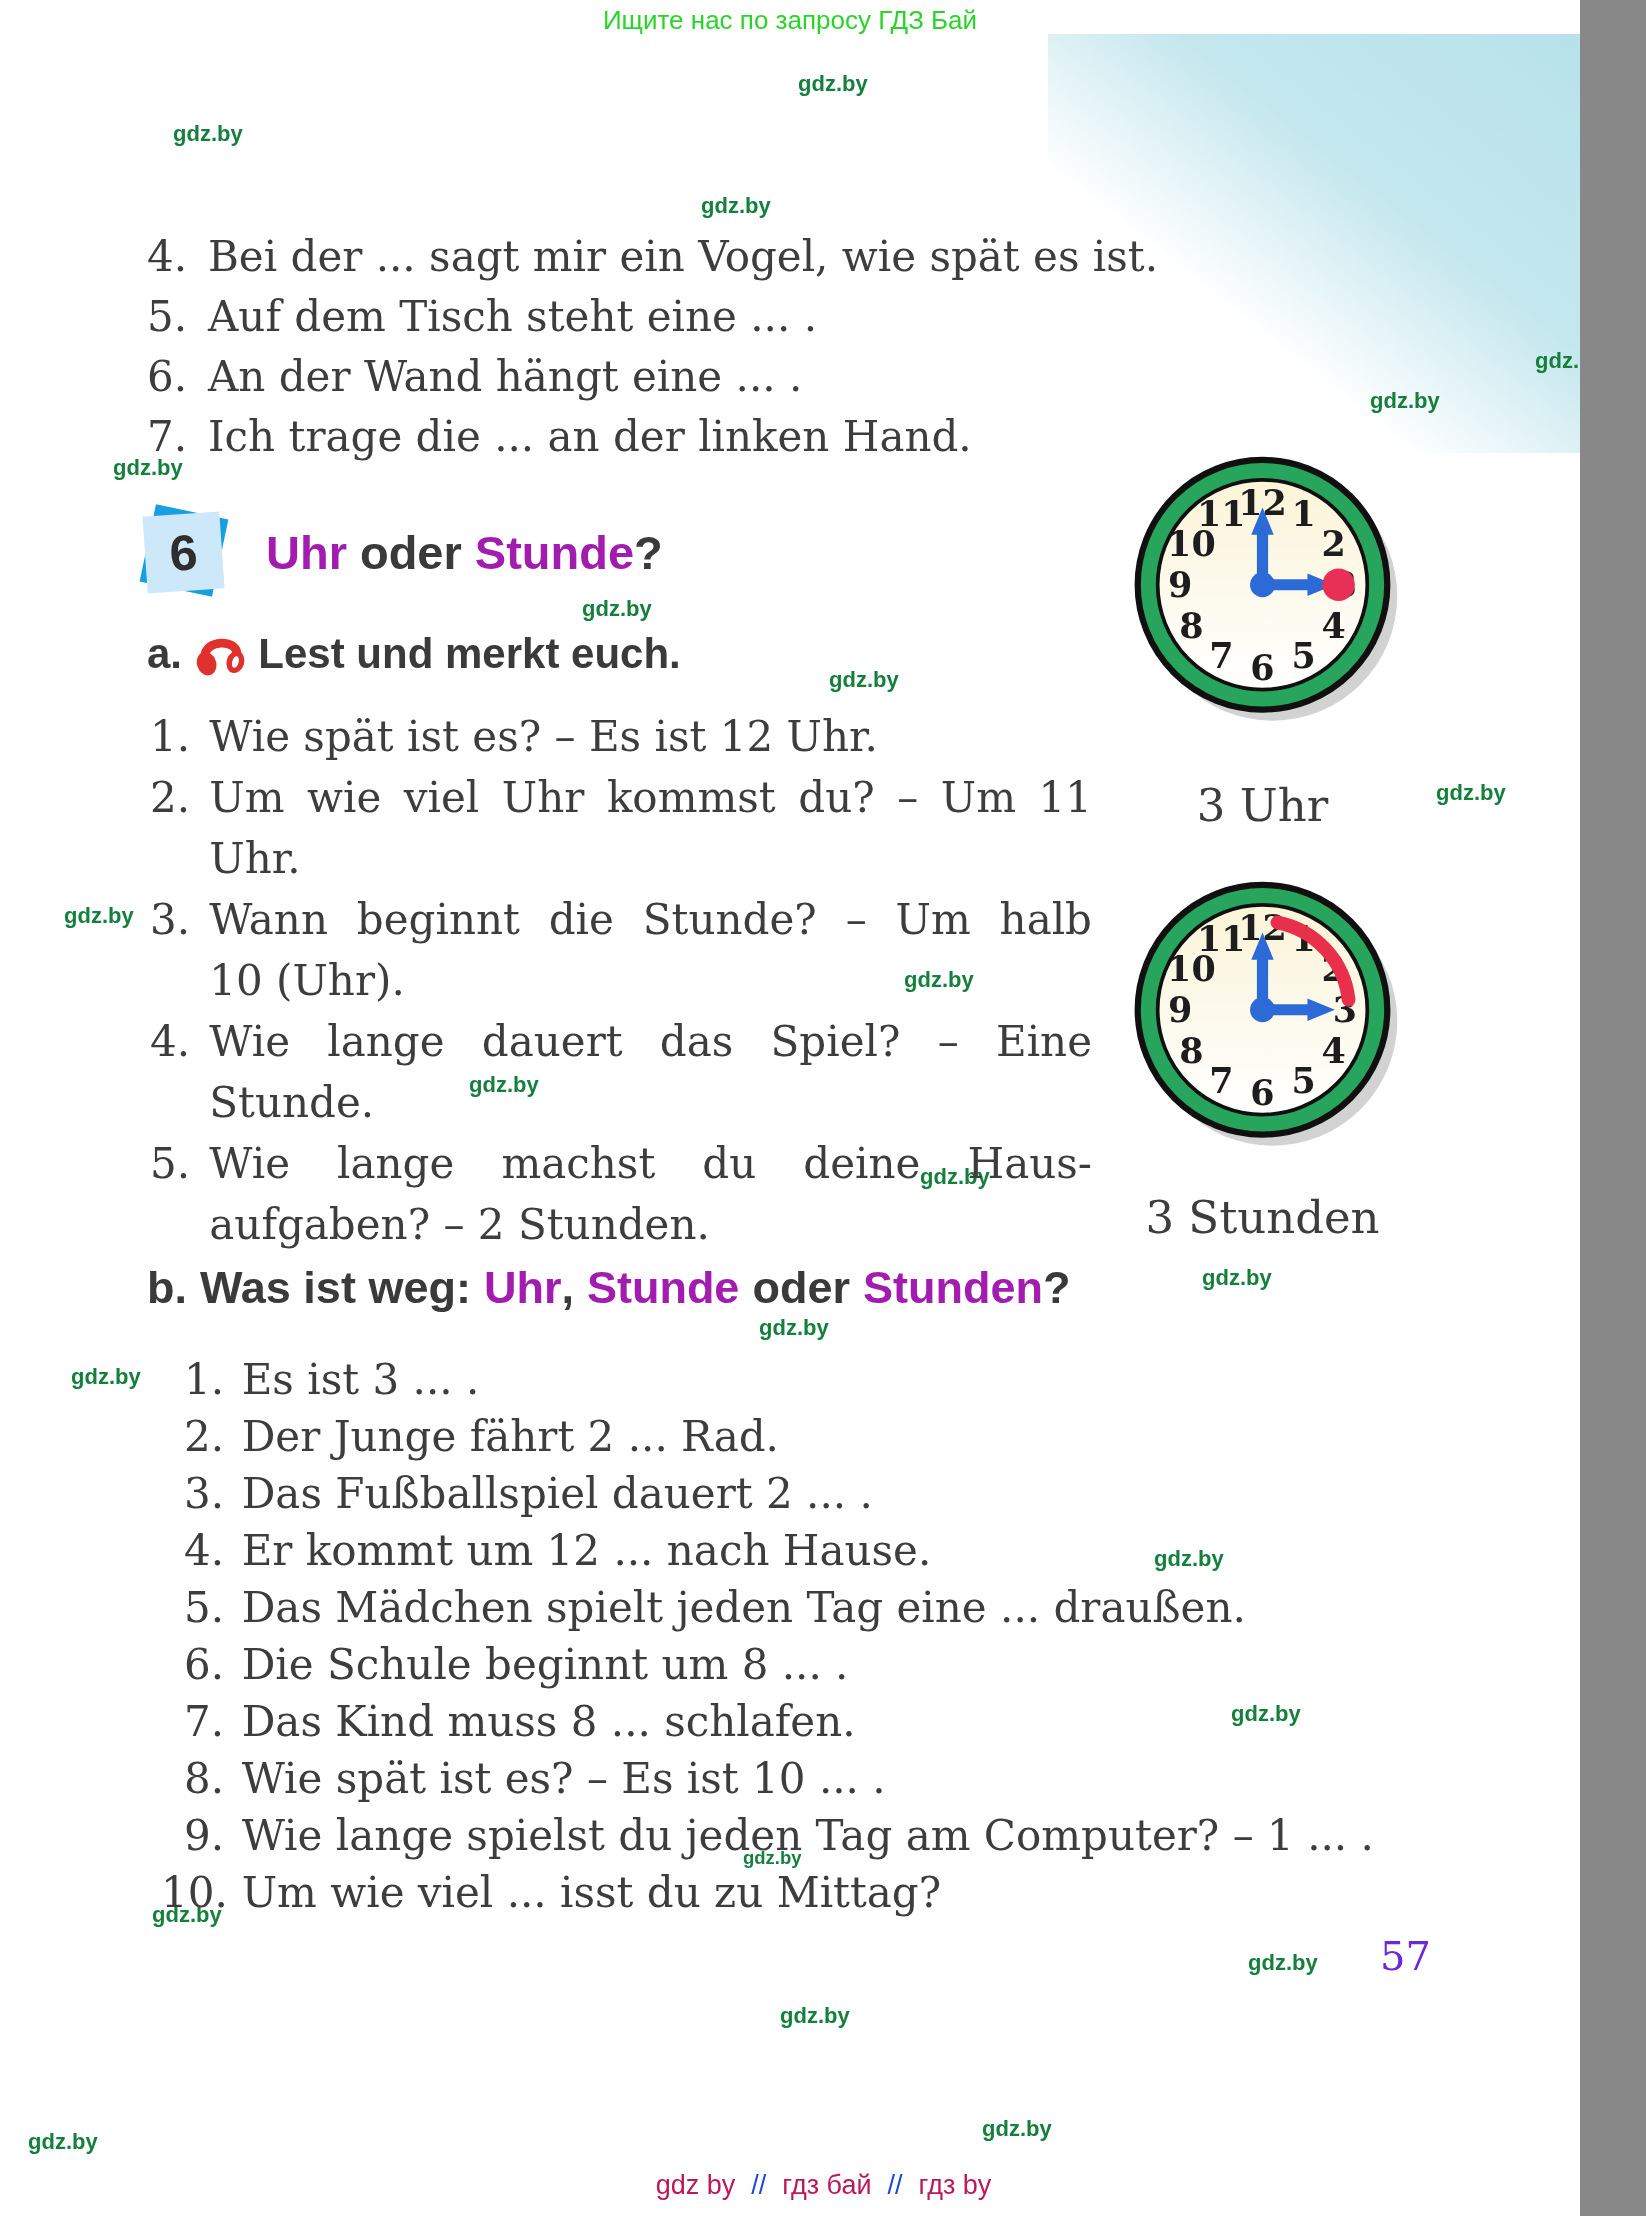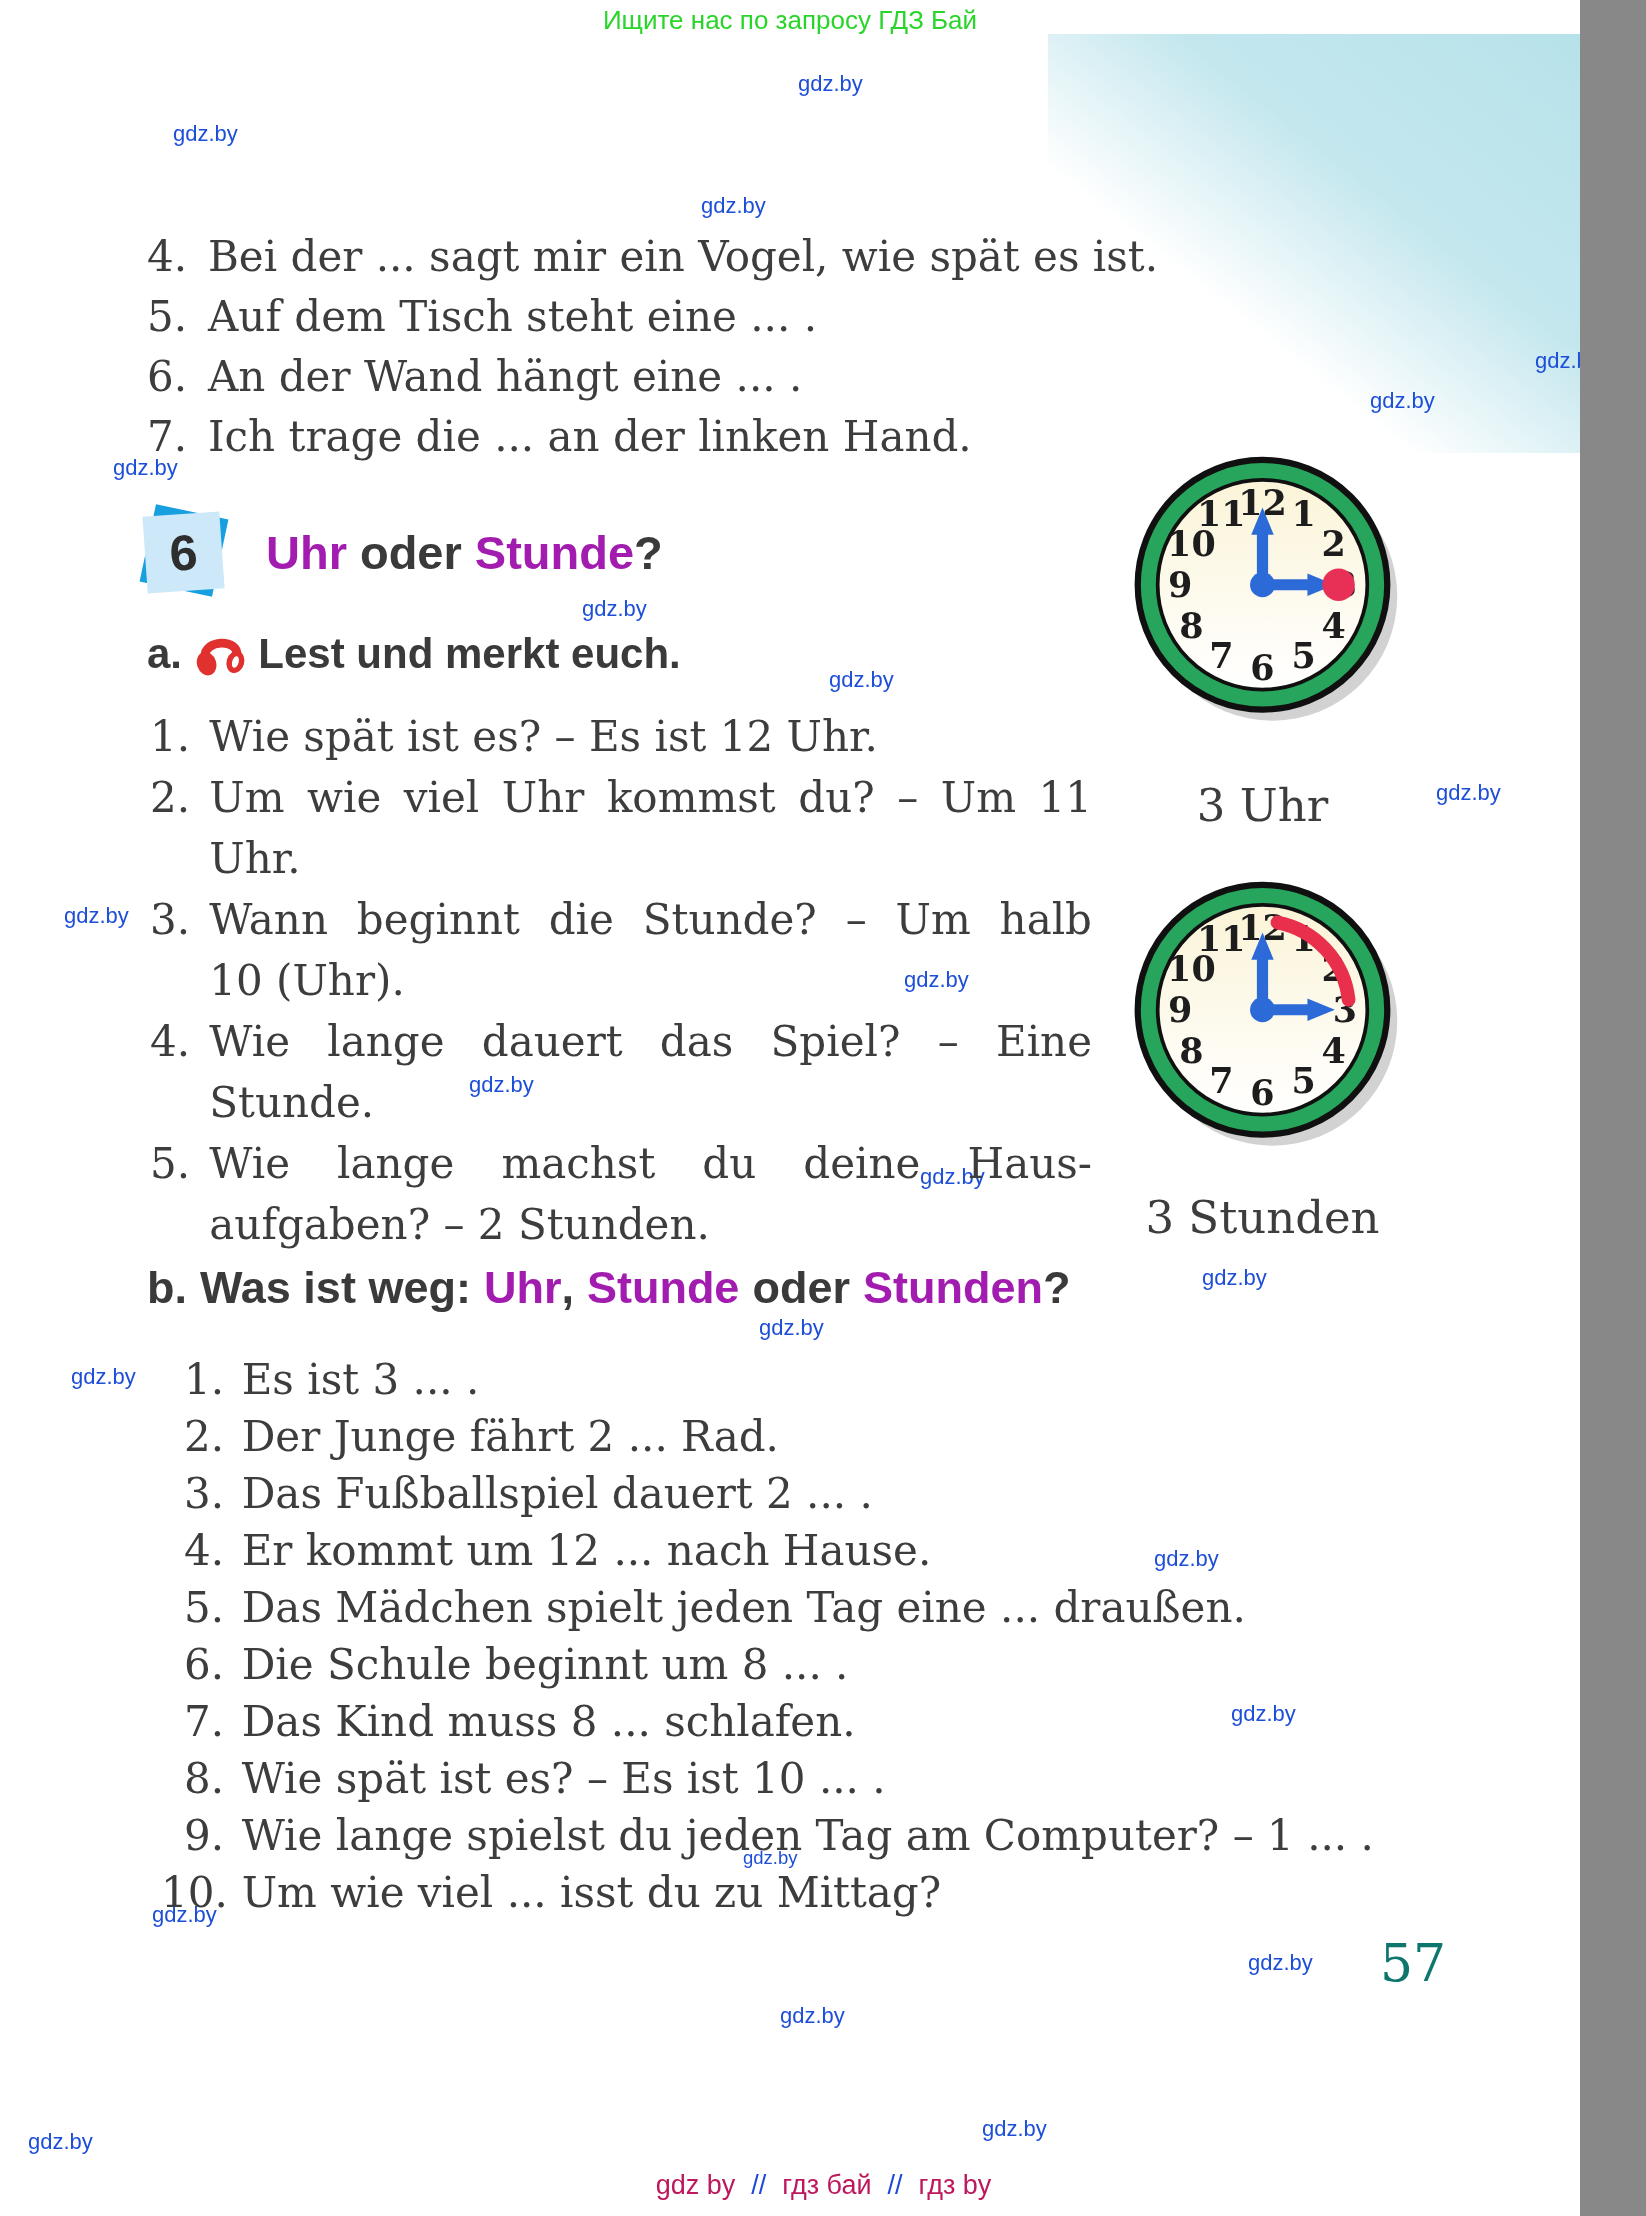--- a/index.html
+++ b/index.html
@@ -22,22 +22,23 @@
   .banner{
     position:absolute;top:4.8px;left:0;width:100%;
     text-align:center;
     font-family:"Liberation Sans",sans-serif;
     font-size:26px;color:#2ad52a;
   }
   
   .wm{
     position:absolute;
     font-family:"Liberation Sans",sans-serif;
-    font-size:22px;color:#1d4ed8;
+    font-size:22px;color:#15803d;
     white-space:nowrap;
+    font-weight:bold;
   }
   
   .numlist{position:absolute;}
   .li{display:flex;align-items:baseline;}
   .num{flex:0 0 auto;text-align:right;}
   .txt{flex:1 1 auto;}
   .intro-list{left:129px;top:227px;width:1209px;font-size:42px;line-height:60px;}
   .intro-list .num{width:58px;margin-right:21px;}
   
   .ex-header{position:absolute;left:142px;top:506px;height:93px;display:flex;align-items:center;}
@@ -85,21 +86,21 @@
   .clock2{left:1119px;top:870px;}
   .clock-label{
     position:absolute;width:287px;text-align:center;
     font-size:45px;color:#3d3d3d;
   }
   .label1{left:1119px;top:779px;}
   .label2{left:1119px;top:1191px;}
   
   .page-number{
     position:absolute;left:1380px;top:1933px;
-    font-size:52px;color:#0f766e;
+    font-size:40px;color:#6d28d9;
   }
   .copyright{
     position:absolute;left:0;top:2045px;width:1647px;
     text-align:center;
     font-family:"Liberation Sans",sans-serif;
     font-size:40px;color:#f292c6;
   }
   .links{
     position:absolute;left:0;top:2170px;width:1647px;
     text-align:center;

